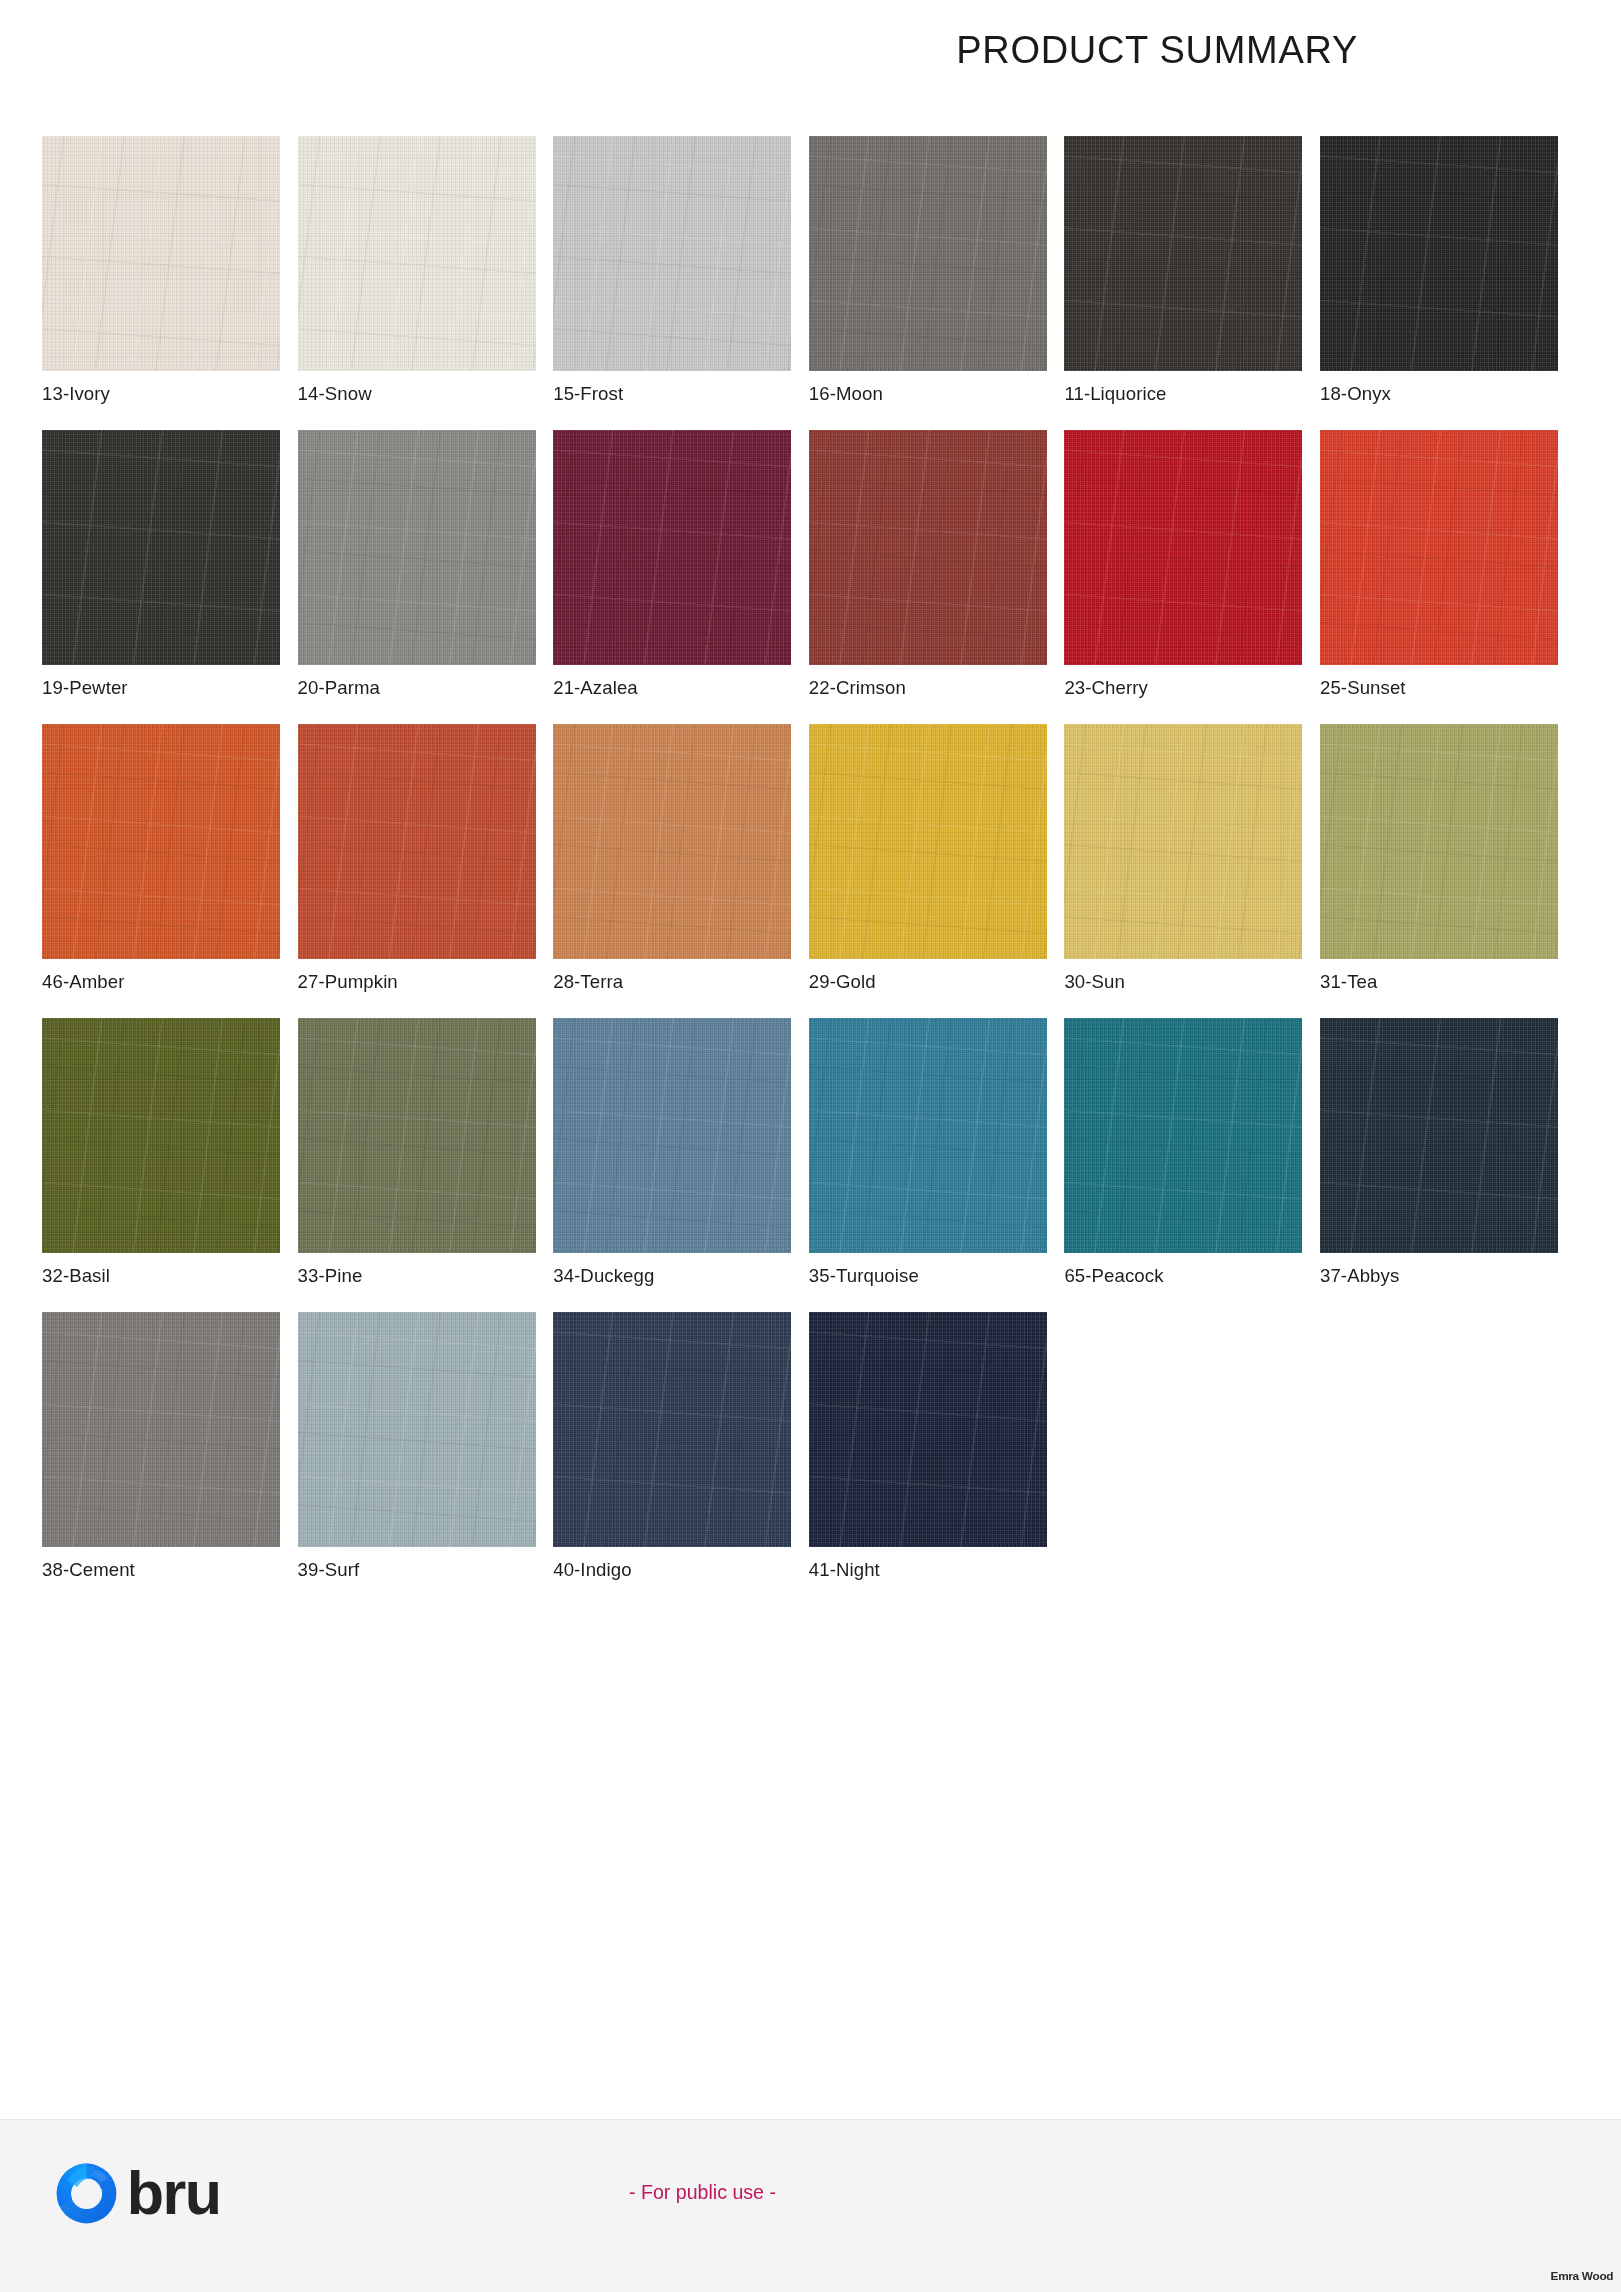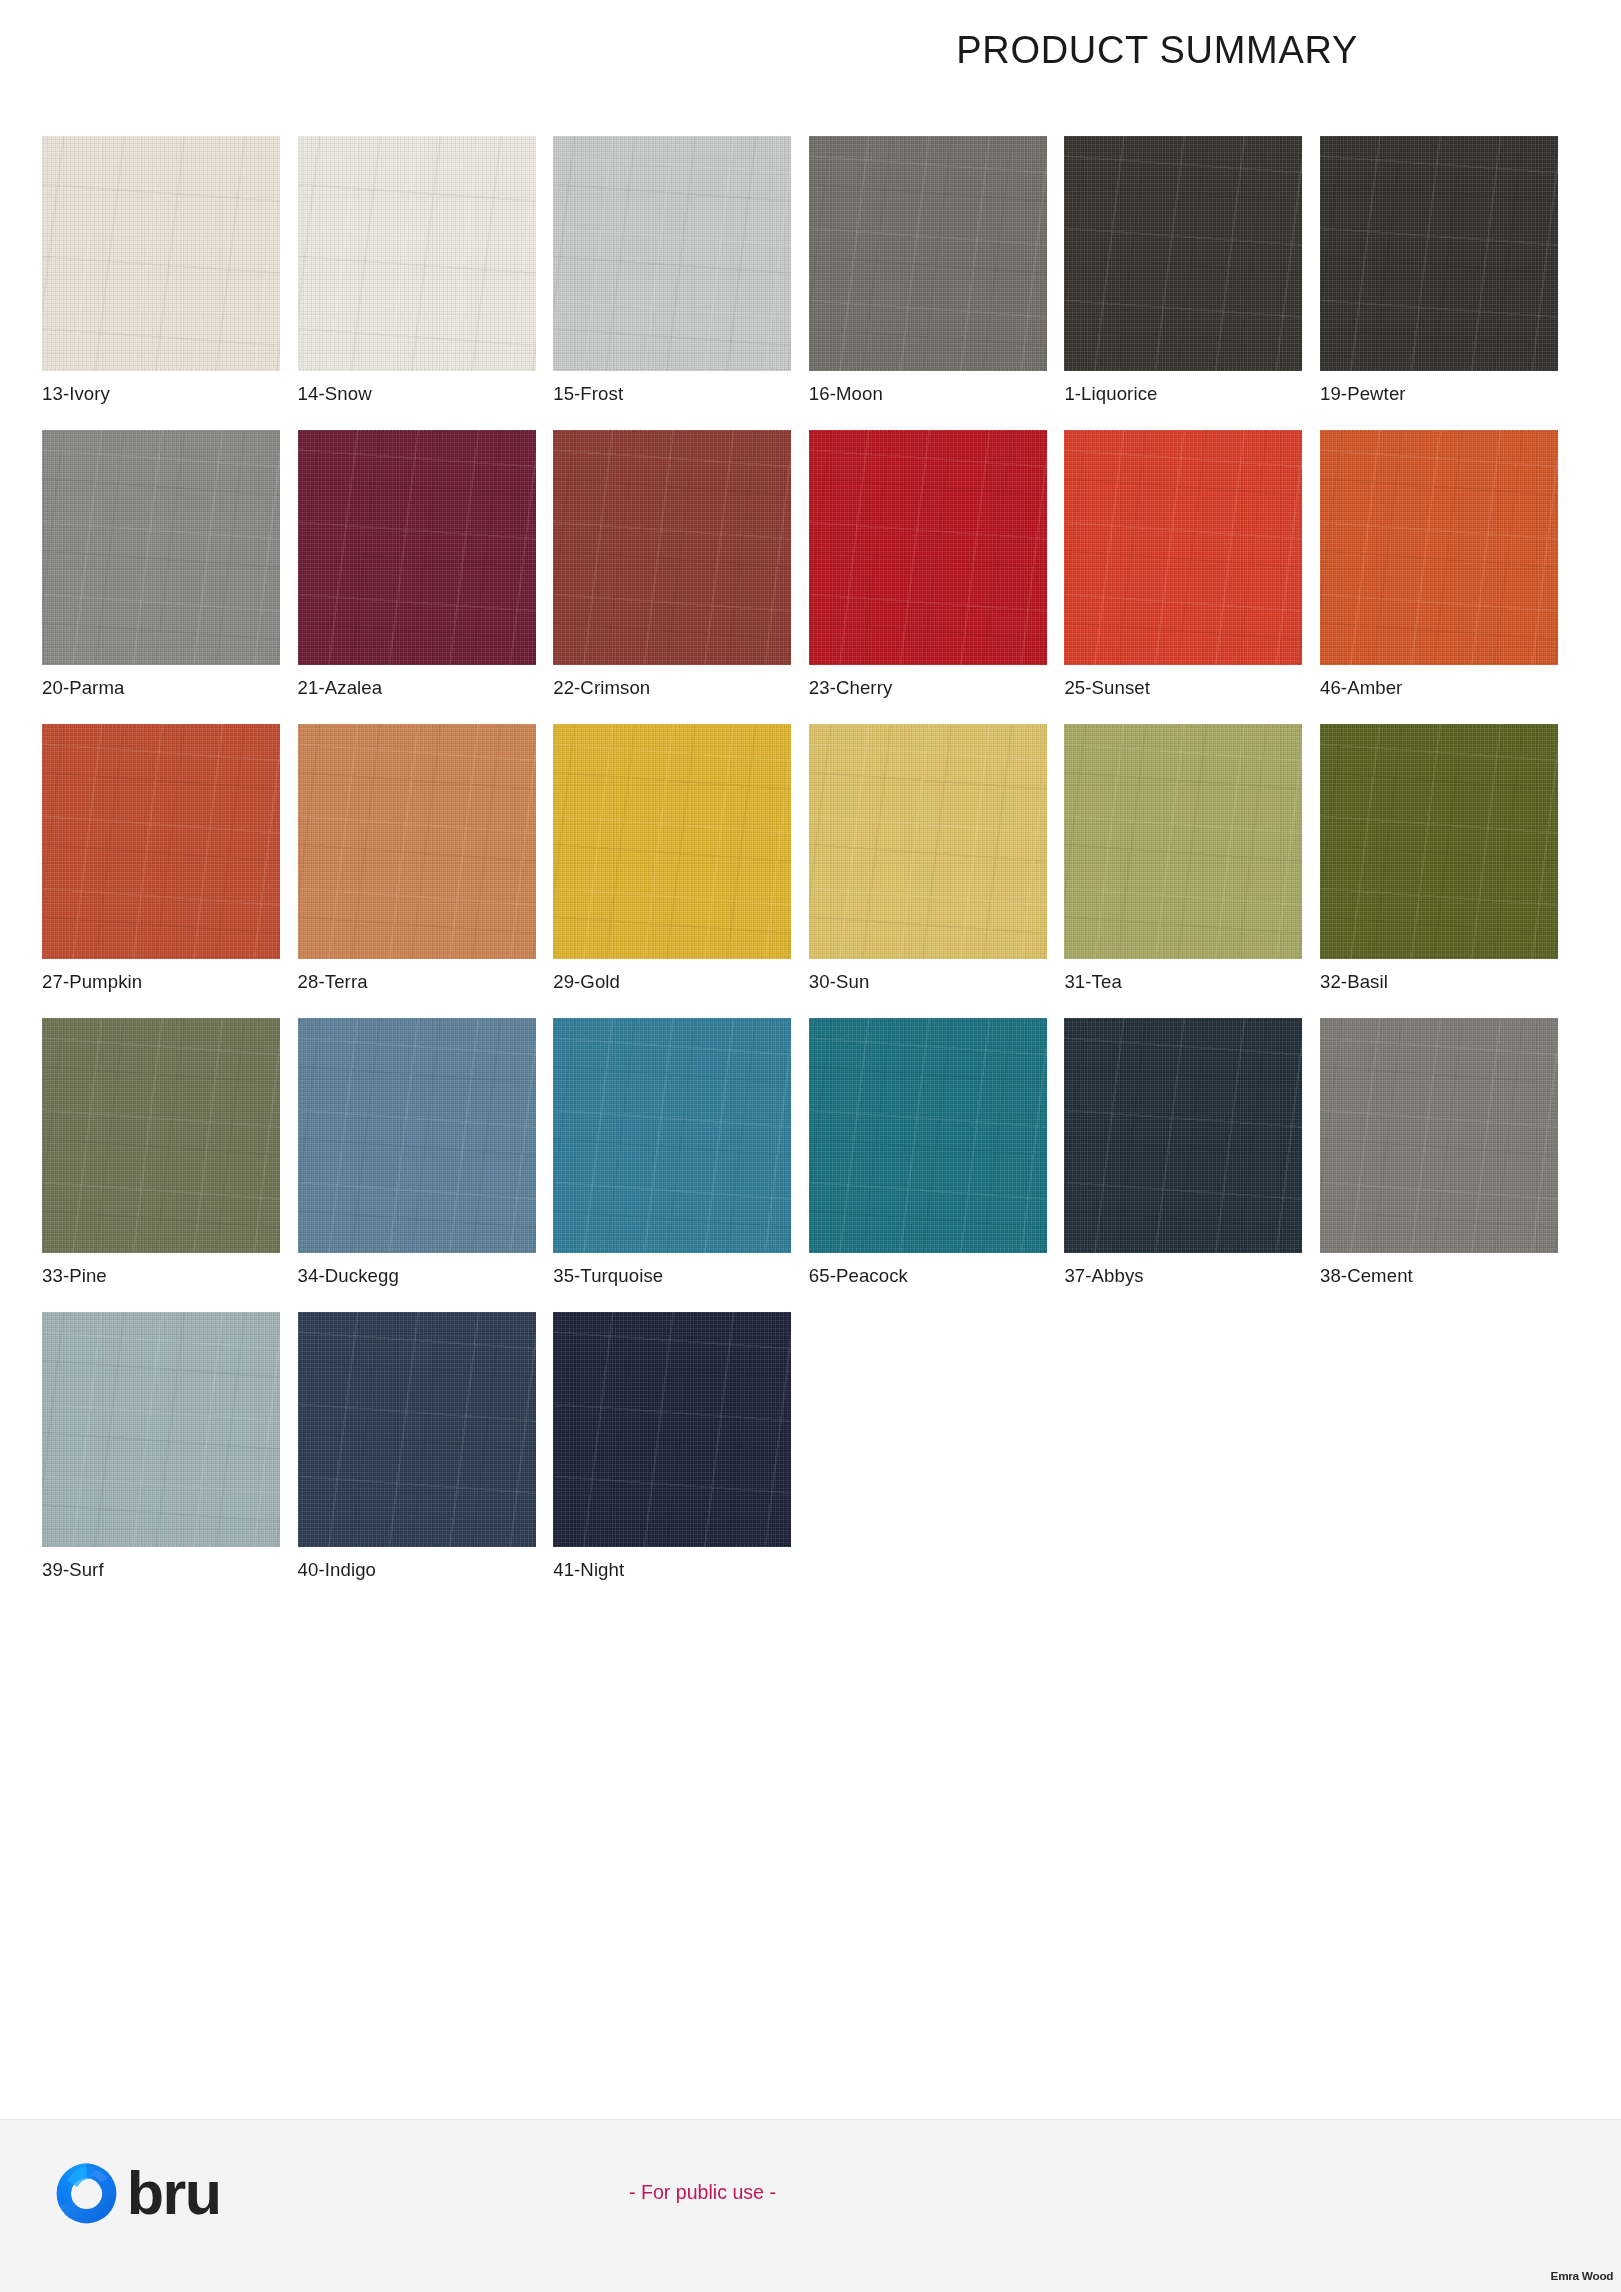--- a/index.html
+++ b/index.html
@@ -197,21 +197,25 @@
     <div class="swatch-cell">
       <div class="swatch-chip" style="background-color: rgb(200, 201, 201);"></div>
       <div class="swatch-label">15-Frost</div>
     </div>
     <div class="swatch-cell">
       <div class="swatch-chip" style="background-color: rgb(112, 109, 104);"></div>
       <div class="swatch-label">16-Moon</div>
     </div>
     <div class="swatch-cell">
       <div class="swatch-chip" style="background-color: rgb(52, 48, 44);"></div>
-      <div class="swatch-label">1-Liquorice</div>
+      <div class="swatch-label">11-Liquorice</div>
+    </div>
+    <div class="swatch-cell">
+      <div class="swatch-chip" style="background-color: rgb(35, 35, 35);"></div>
+      <div class="swatch-label">18-Onyx</div>
     </div>
     <div class="swatch-cell">
       <div class="swatch-chip" style="background-color: rgb(48, 46, 42);"></div>
       <div class="swatch-label">19-Pewter</div>
     </div>
     <div class="swatch-cell">
       <div class="swatch-chip" style="background-color: rgb(136, 136, 133);"></div>
       <div class="swatch-label">20-Parma</div>
     </div>
     <div class="swatch-cell">

